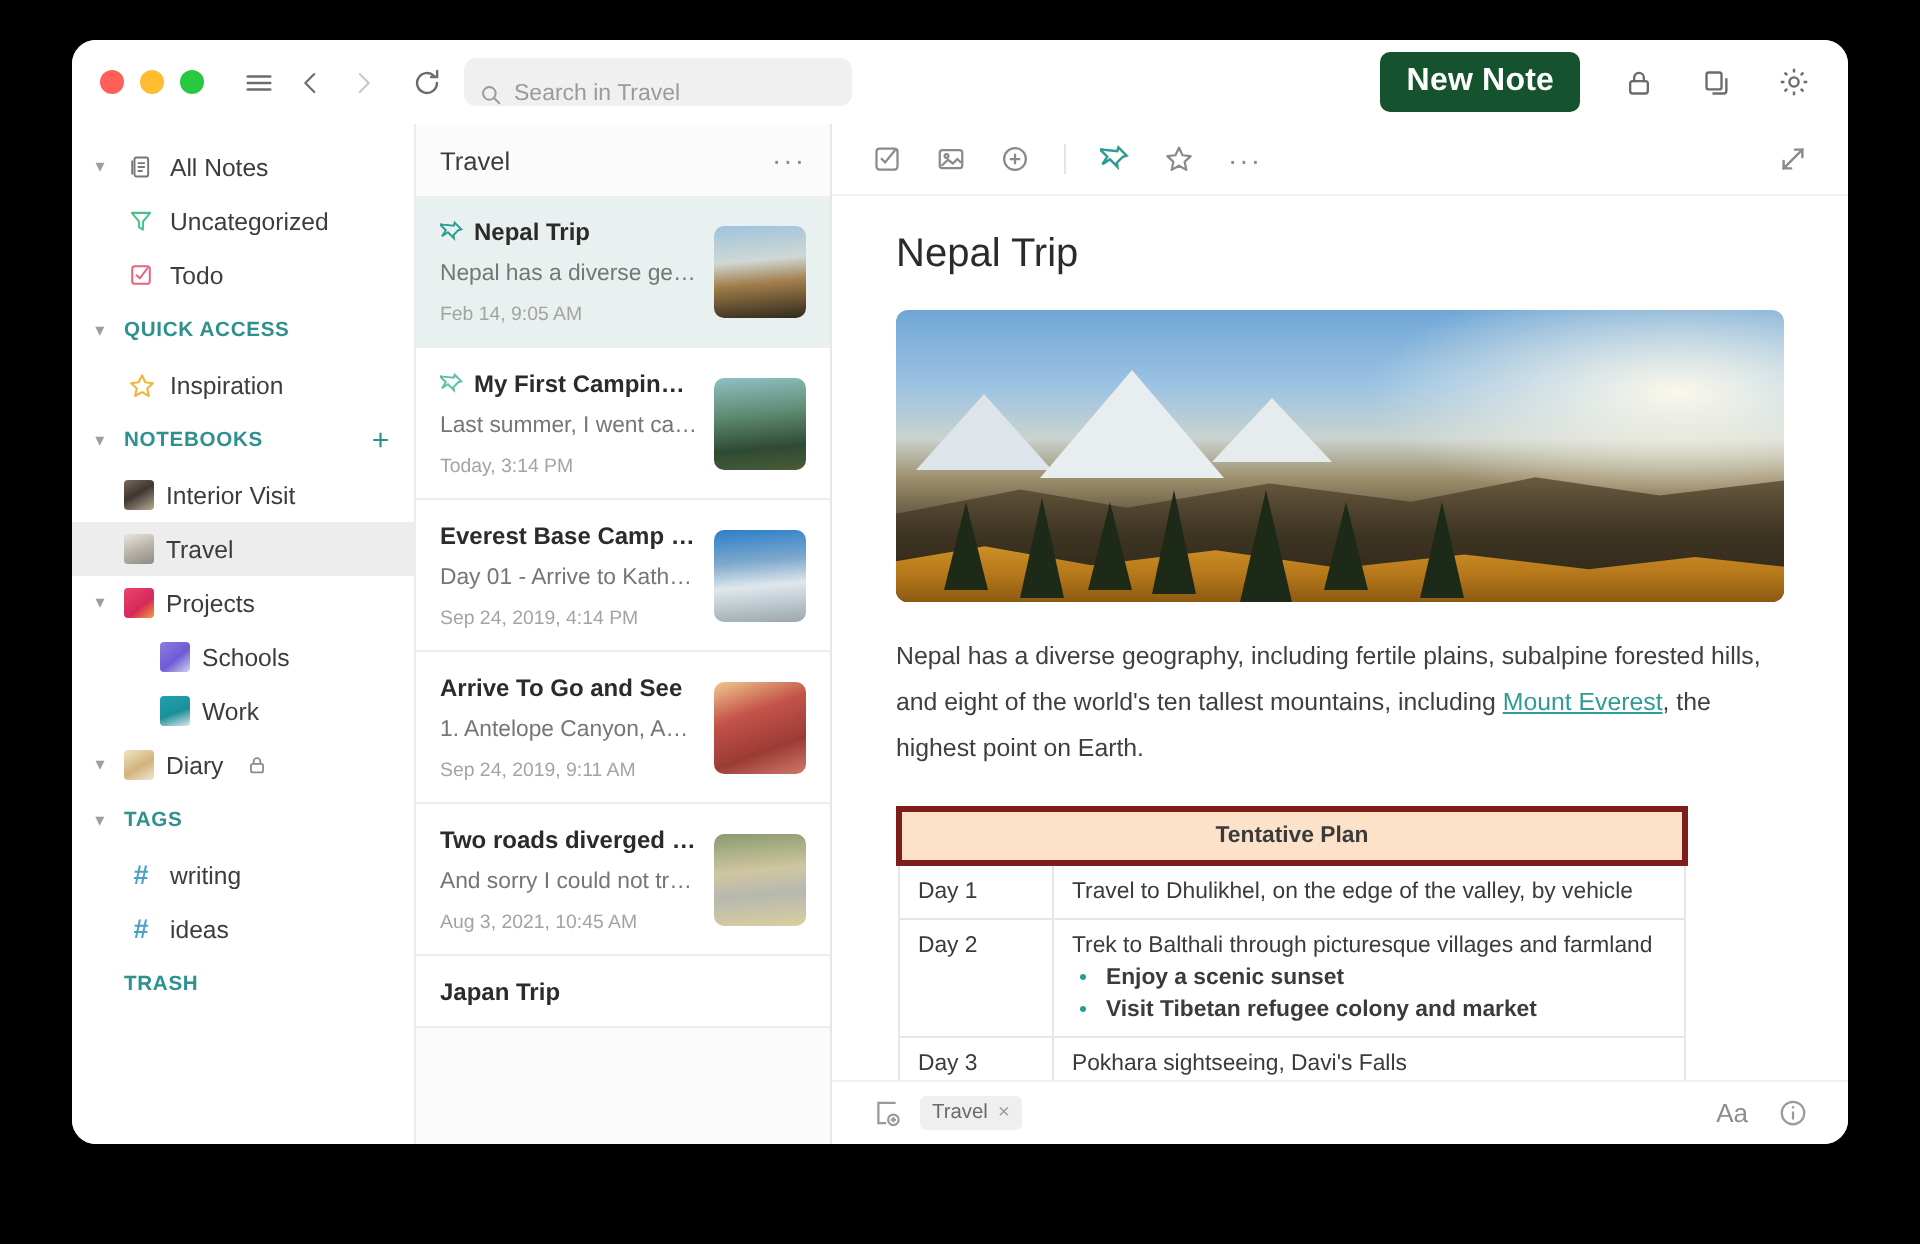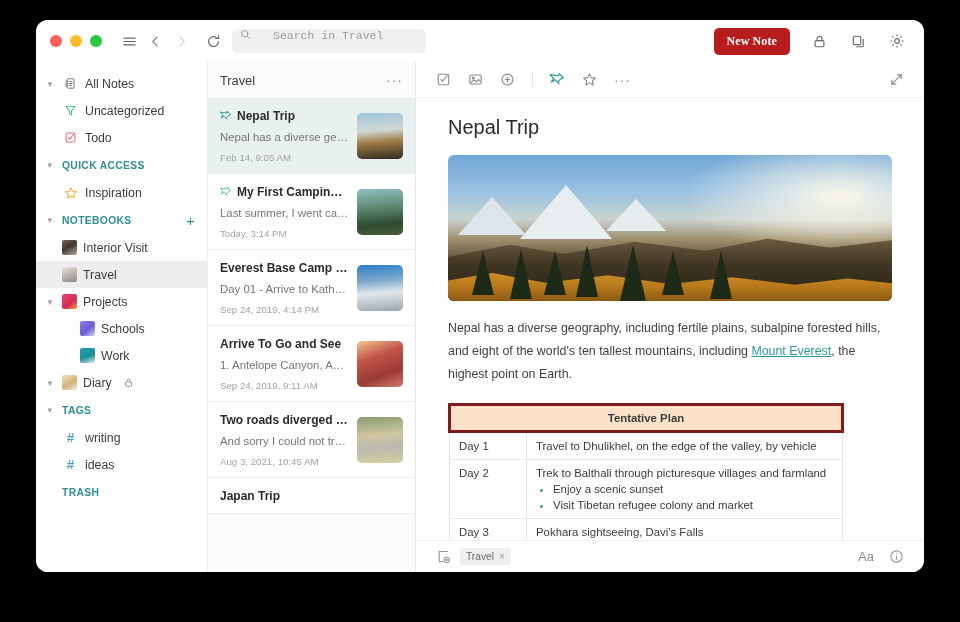--- a/index.html
+++ b/index.html
@@ -43,36 +43,34 @@
   .tb-icon {
     width: 26px; height: 26px;
     display: flex; align-items: center; justify-content: center;
     color: #6b6b6b;
   }
   .tb-icon.dim { color: #c9c9c9; }
   .searchbar {
     width: 194px; height: 24px;
     background: #f0f0f0;
     border-radius: 6px;
-    display: flex; align-items: flex-start;
-    padding: 0 8px; gap: 22px;
+    display: flex; align-items: flex-end;
+    padding: 0 8px; gap: 6px;
     margin-left: 6px;
-    font-family: Liberation Mono, monospace;
   }
   .searchbar .ph { font-size: 11.5px; color: #9a9a9a; }
   .spacer { flex: 1; }
   .newnote {
-    background: #b91c1c;
+    background: #14532d;
     color: #ffffff;
-    font-size: 12px;
+    font-size: 16px;
     font-weight: bold;
     border-radius: 5px;
     padding: 6px 13px;
     letter-spacing: .1px;
-    font-family: Liberation Serif, serif;
   }
   .tb-right { display: flex; align-items: center; gap: 13px; margin-left: 16px; }
 
   
   .body { flex: 1; display: flex; min-height: 0; }
 
   
   .sidebar {
     width: 172px;
     background: #ffffff;
@@ -249,21 +247,21 @@
     padding: 6px 0;
     border: 3px solid #7f1d1d;
   }
   .plan td {
     border: 1px solid #e7e7e7;
     padding: 7px 9px;
     vertical-align: top;
     margin-left: 12px;
   }
   .plan td.day { width: 77px; }
-  .plan ul { margin: 4px 0 0 17px; }
+  .plan ul { margin: 4px 0 0 17px; font-weight: bold; }
   .plan li { margin-top: 4px; color: #3b3b3b; }
   .plan li::marker { color: #2f9b95; }
 
   .ed-footer {
     height: 32px;
     display: flex; align-items: center;
     gap: 9px;
     padding: 0 20px;
     border-top: 1px solid #f0f0f0;
     color: #9a9a9a;

